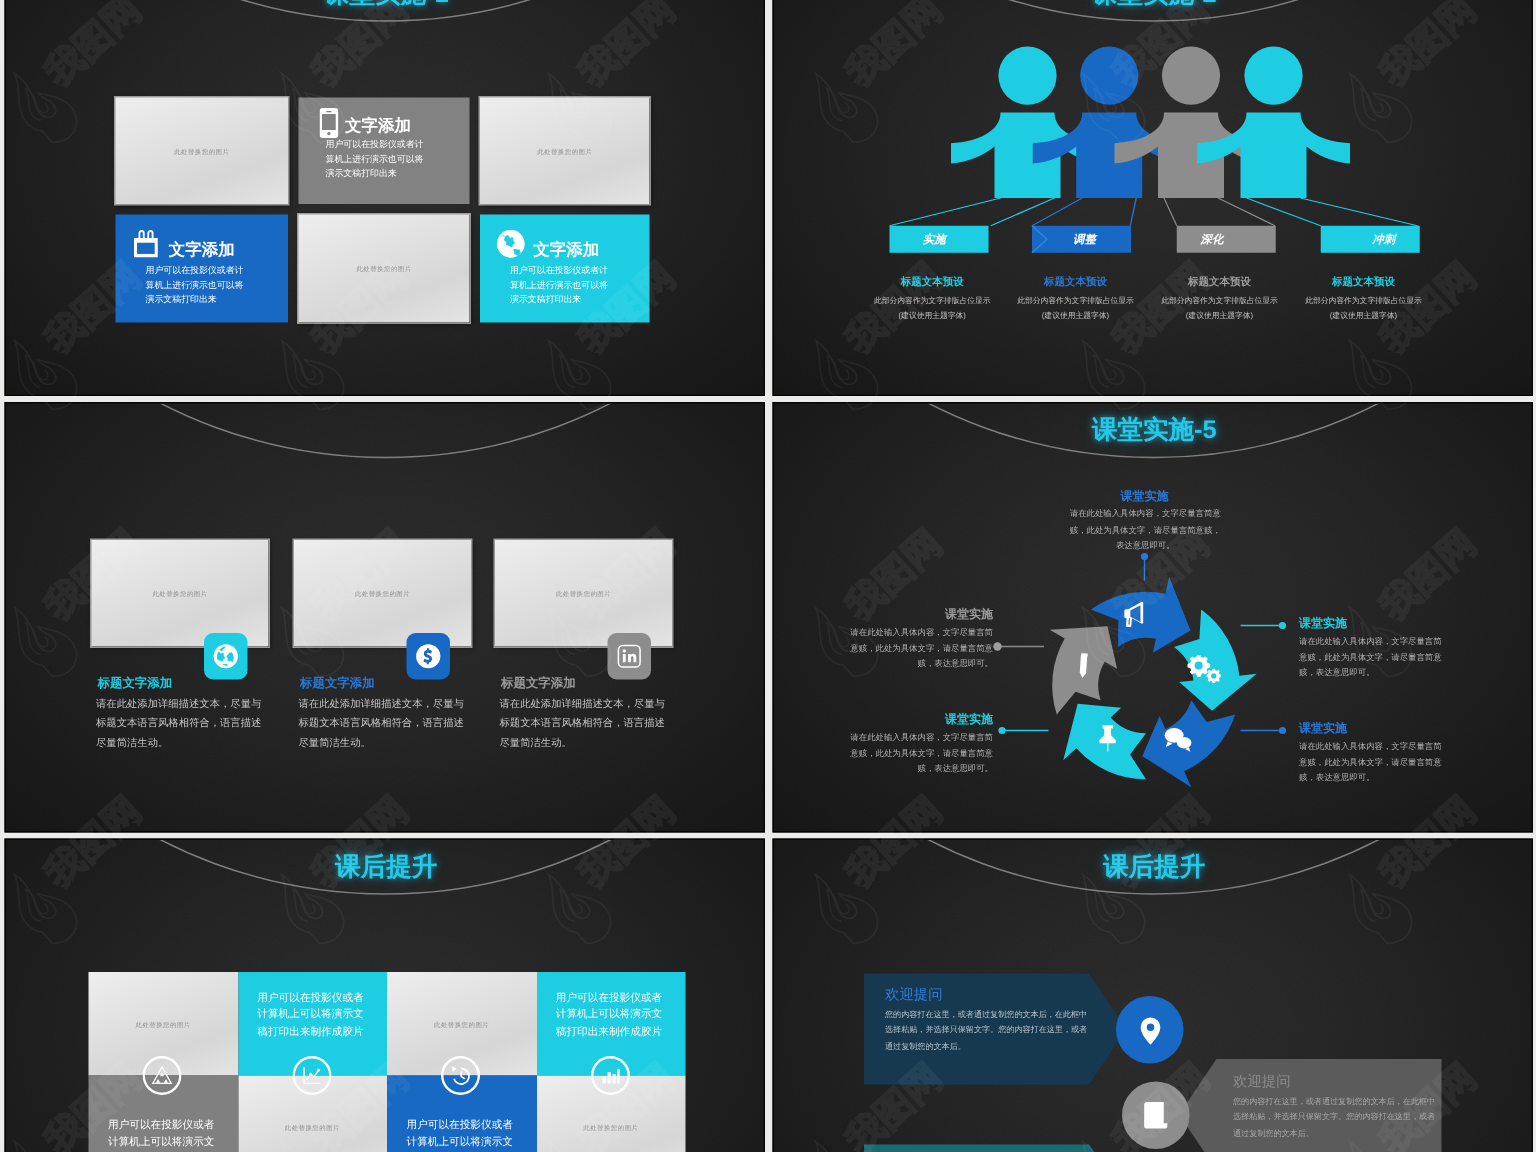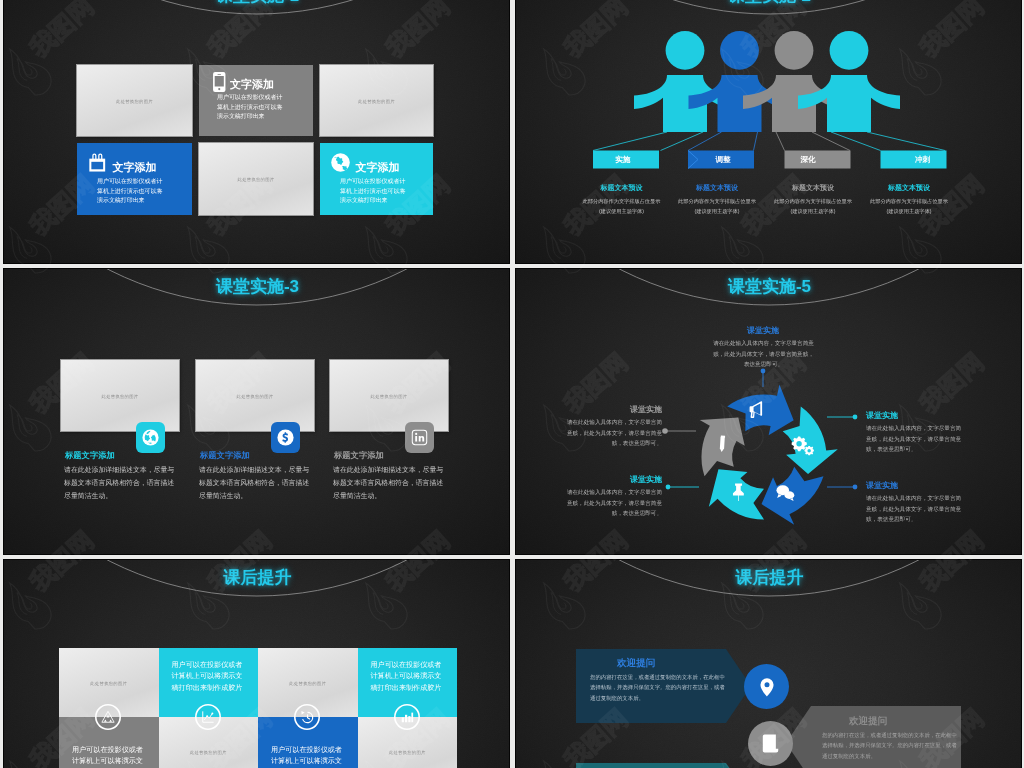--- a/index.html
+++ b/index.html
@@ -24,41 +24,41 @@
   .imgph{background:linear-gradient(160deg,#eeeeee 0%,#e2e2e2 35%,#d6d6d6 70%,#e4e4e4 100%);
       position:absolute;box-sizing:border-box;
       box-shadow:0 0 0 1px rgba(255,255,255,.55), 1px 1px 3px rgba(0,0,0,.55);}
   .phtext{position:absolute;left:0;top:50%;width:100%;text-align:center;
       transform:translateY(-50%);color:#8e8e8e;font-size:4.3px;letter-spacing:.3px;white-space:nowrap;}
 
   
   .s1card{position:absolute;box-sizing:border-box;overflow:hidden;}
   .s1head{position:absolute;color:#fff;font-weight:700;font-size:11px;line-height:1;white-space:nowrap;}
   .s1body{position:absolute;color:#fff;font-size:5.95px;line-height:9.6px;letter-spacing:0px;}
-  .s2lab{position:absolute;color:#fff;font-size:7.6px;font-weight:700;text-align:right;display:flex;align-items:center;justify-content:center;}
+  .s2lab{position:absolute;color:#fff;font-size:7.6px;font-weight:700;text-align:right;display:flex;align-items:center;justify-content:center;font-style:italic;}
   .s2h{position:absolute;font-size:7px;font-weight:700;text-align:center;white-space:nowrap;}
   .s2p{position:absolute;font-size:5.2px;color:#c2c2c2;text-align:center;line-height:10.2px;white-space:nowrap;}
 
   
   .badge{position:absolute;border-radius:6px;display:flex;align-items:center;justify-content:center;}
   .s3h{position:absolute;font-size:8.3px;font-weight:700;white-space:nowrap;}
   .s3p{position:absolute;font-size:6.9px;color:#c9c9c9;line-height:13.2px;}
 
   
   .s4h{position:absolute;font-size:8px;font-weight:700;white-space:nowrap;}
   .s4p{position:absolute;font-size:5.6px;color:#b5b5b5;line-height:10.6px;}
 
   
   .s5cell{position:absolute;box-sizing:border-box;overflow:hidden;}
   .s5txt{position:absolute;color:#fff;font-size:7.1px;line-height:11.4px;}
   .s5ic{position:absolute;border-radius:50%;display:flex;align-items:center;justify-content:center;
         box-shadow:0 0 0 1.6px #fff inset;}
 
   
-  .s6h{position:absolute;font-size:9.6px;font-weight:700;white-space:nowrap;margin-left:27px;}
+  .s6h{position:absolute;font-size:9.6px;font-weight:400;white-space:nowrap;}
   .s6p{position:absolute;font-size:5.4px;line-height:10.4px;}
   .s6ic{position:absolute;border-radius:50%;display:flex;align-items:center;justify-content:center;}
 
   .wm{position:absolute;left:0;top:0;width:1024px;height:768px;z-index:40;pointer-events:none;opacity:.055;}
 </style>
 </head>
 <body>
 
 <div id="page">
  <div class="grid">
@@ -201,21 +201,20 @@
      <svg class="noise" viewBox="0 0 507 287" preserveAspectRatio="none">
             <rect width="507" height="287" filter="url(#n1)" opacity="0.34"></rect>
           </svg>
    </div>
    <div class="arcwrap">
      <svg width="507" height="287" viewBox="0 0 507 287">
             <ellipse cx="253" cy="-254" rx="310" ry="290" fill="none" stroke="#969696" stroke-width="1" opacity=".8"></ellipse>
           </svg>
    </div>
    <div class="sc">
-    <div class="title" style="top:9px">课堂实施-3</div>
 
     <div class="imgph" style="left:57px;top:91px;width:118px;height:71px">
       <div class="phtext">此处替换您的图片</div>
           </div>
     <div class="badge" style="left:132px;top:153px;width:29px;height:31px;background:#1fcde2">
       <svg width="17" height="17" viewBox="0 0 40 40">
               <circle cx="20" cy="20" r="19" fill="#fff"></circle>
               <path fill="#1fcde2" d="M19.4 4.4c.6 2.4-1.4 3.6-3 4.6-1.1.8-1.3 2.8-2.7 3-1.5.2-2.4-1.4-3.7-2.1A16 16 0 0 1 19.4 4.4zM8.4 12.6c1.5.3 2.3 2.2 3.8 2.6 1.5.4 3.3-1 4.4 0 1.1 1.1-.3 3 .3 4.4.5 1.2 2.2 1.8 2 3.1-.2 1.3-2.1 1.6-2.9 2.7-.8 1-.6 2.8-1.9 3.1-1.3.3-2.2-1.2-3.4-1.8-1.2-.6-2.9-.2-3.6-1.3a16 16 0 0 1 1.3-12.8zm20 .1a16 16 0 0 1 2.6 16.6c-1.4-.1-2.2-1.9-3.6-2.2-1.5-.3-3.2 1-4.2-.1-1-1.1.3-2.9-.3-4.2-.5-1.2-2.1-1.8-1.9-3.1.2-1.3 2-1.6 2.8-2.6.8-1 .7-2.8 1.9-3.1 1-.3 1.8.5 2.7.7zM13.6 31.9c1.4-.5 2.8.8 4.2.7 1.3-.1 2.6-1.4 3.7-.7 1 .7.2 2.5.8 3.6a16 16 0 0 1-8.7-3.6z"></path>
             </svg>
     </div>

